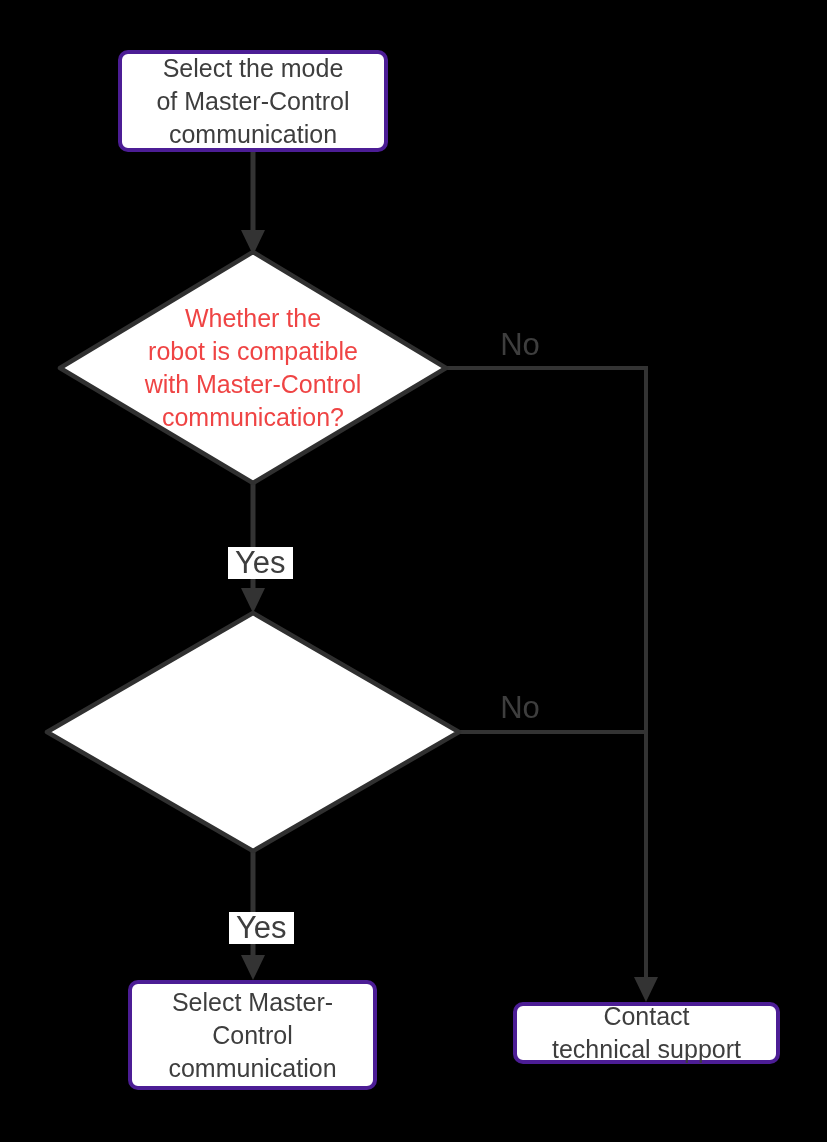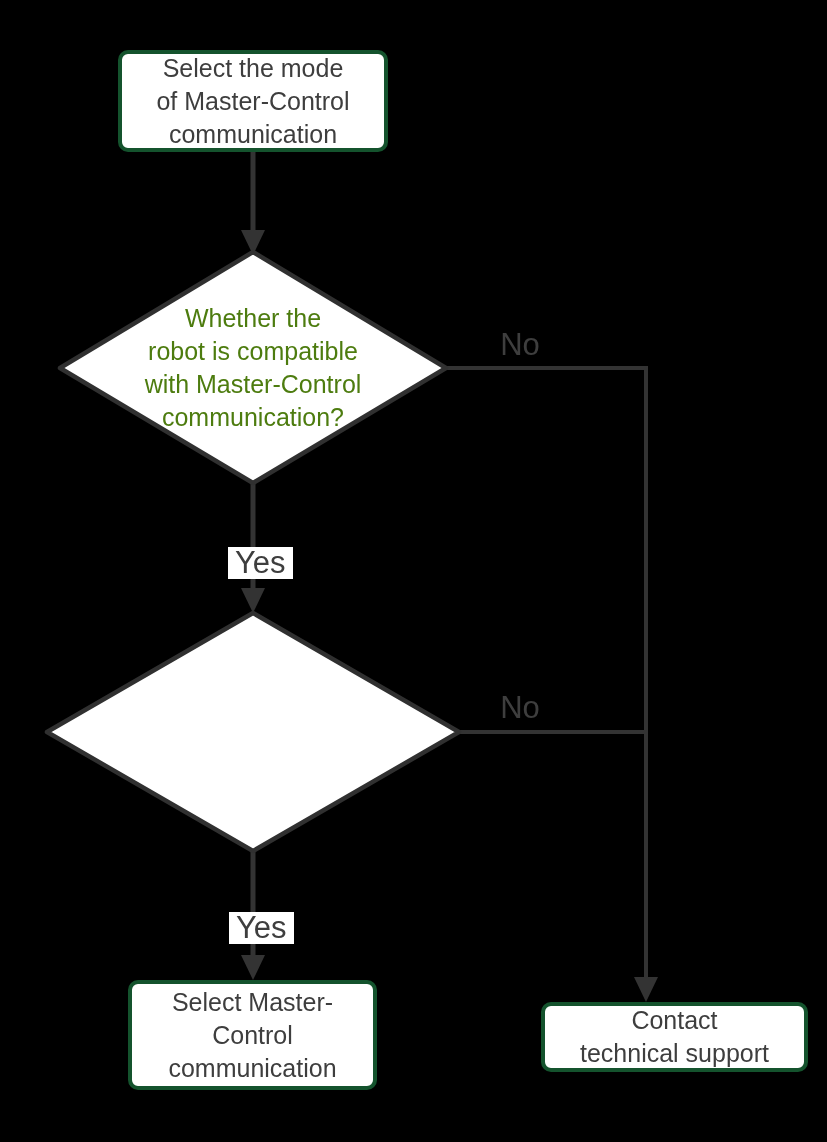--- a/index.html
+++ b/index.html
@@ -19,57 +19,57 @@
     position: absolute;
     left: 0;
     top: 0;
     width: 827px;
     height: 1142px;
   }
   .node-box {
     position: absolute;
     box-sizing: border-box;
     background: #ffffff;
-    border: 4px solid #14532d;
+    border: 4px solid #4c1d95;
     border-radius: 10px;
     display: flex;
     align-items: center;
     justify-content: center;
     text-align: center;
     color: #3e3e3e;
     font-size: 25px;
     line-height: 33px;
     white-space: pre-line;
   }
   .diamond-text {
     position: absolute;
     display: flex;
     align-items: center;
     justify-content: center;
     text-align: center;
-    color: #4d7c0f;
+    color: #ef4444;
     font-size: 25px;
     line-height: 33px;
     white-space: pre-line;
   }
   .edge-label {
     position: absolute;
     color: #3e3e3e;
     font-size: 31px;
     line-height: 30px;
     text-align: center;
   }
   .edge-label.on-line {
     background: #ffffff;
     padding: 1px 7px;
     margin-top: 16px;
   }
   #node-start        { left: 118px; top: 50px;  width: 270px; height: 102px; }
   #node-select-mc    { left: 128px; top: 980px; width: 249px; height: 110px; }
-  #node-contact      { left: 513px; top: 1002px; width: 267px; height: 70px; margin-left: 28px; }
+  #node-contact      { left: 513px; top: 1002px; width: 267px; height: 62px; }
   #text-decision-1   { left: 83px;  top: 300px; width: 340px; height: 136px; }
   #text-decision-2   { left: 43px;  top: 648px; width: 420px; height: 168px; }
   #label-no-1  { left: 485px; top: 330px; width: 70px; }
   #label-no-2  { left: 485px; top: 693px; width: 70px; }
   #label-yes-1 { left: 228px; top: 531px; }
   #label-yes-2 { left: 229px; top: 896px; }
 </style>
 </head>
 <body>
 

